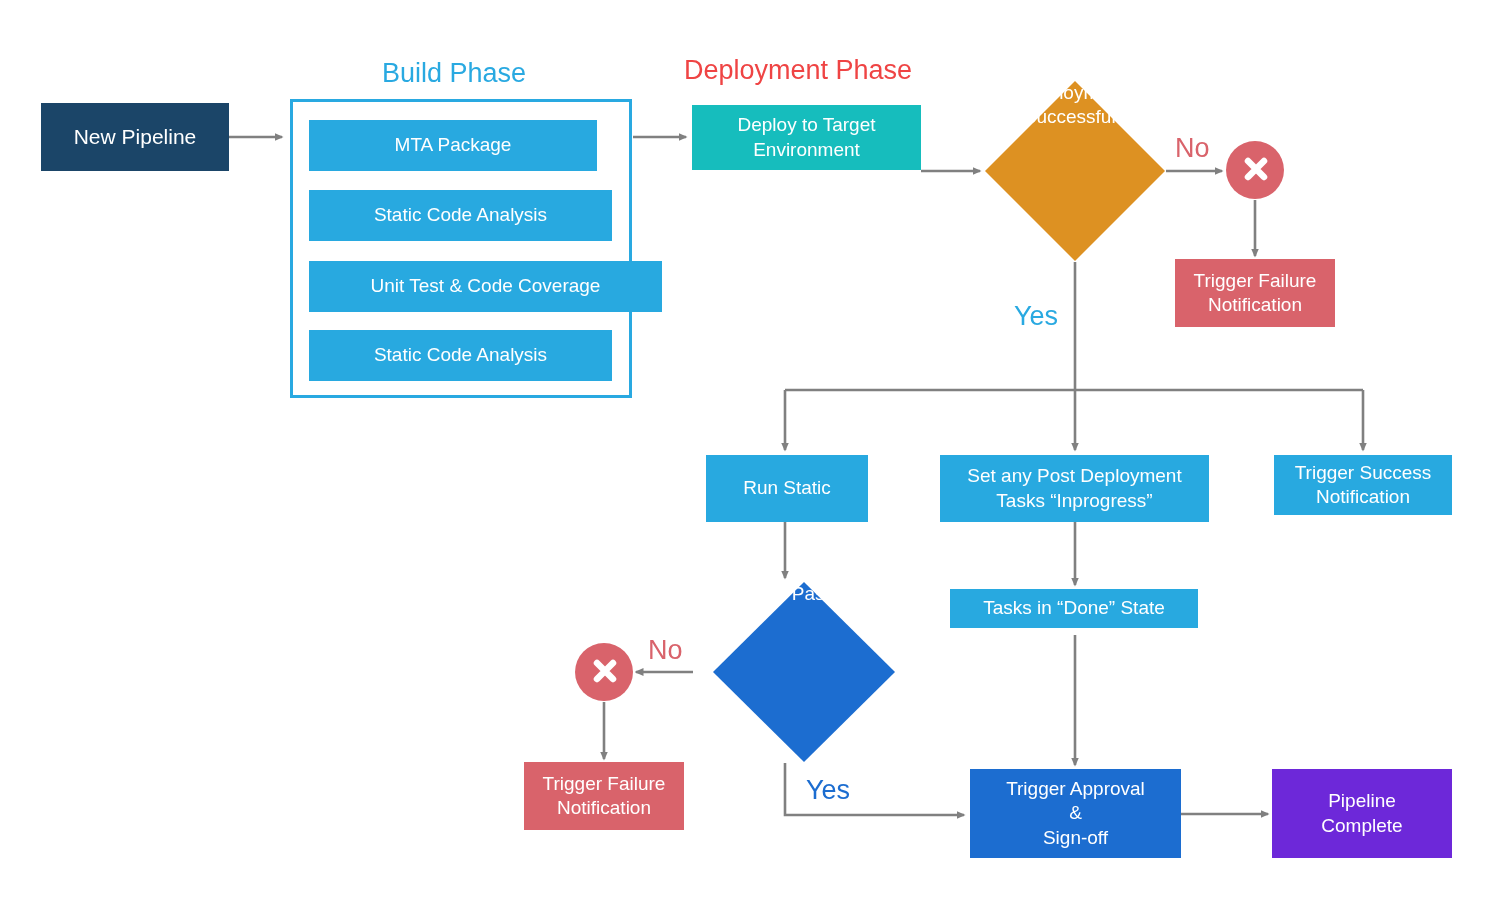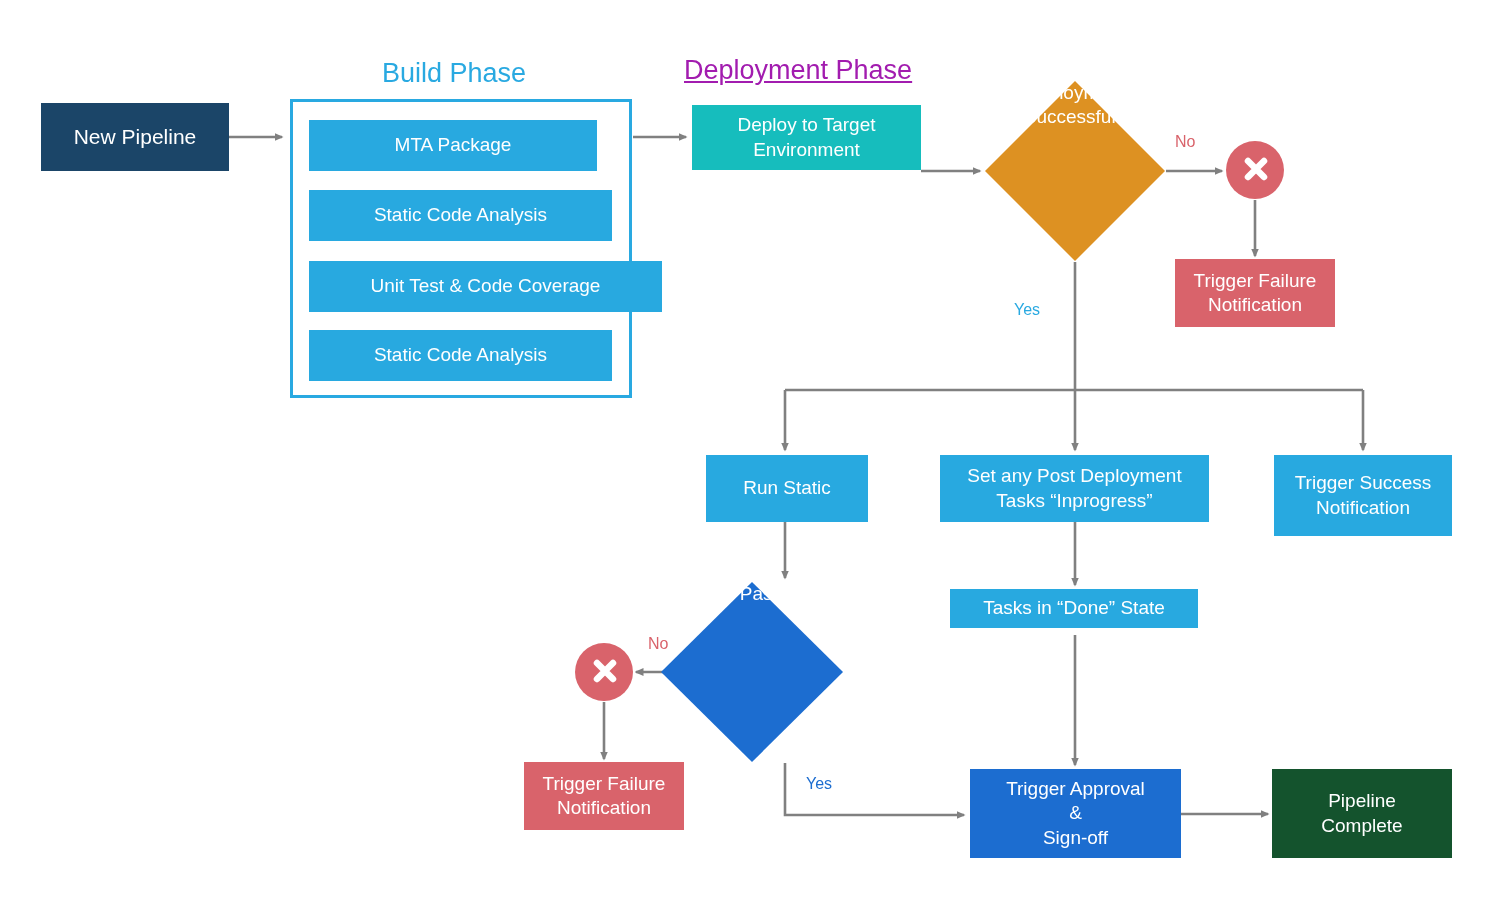--- a/index.html
+++ b/index.html
@@ -30,21 +30,21 @@
     padding: 2px 16px;
     white-space: pre-line;
   }
   .phase-title {
     position: absolute;
     font-size: 27px;
     white-space: nowrap;
   }
   .edge-label {
     position: absolute;
-    font-size: 16px;
+    font-size: 27px;
     white-space: nowrap;
   }
   .group-box {
     position: absolute;
     box-sizing: border-box;
     background: transparent;
   }
   .diamond-wrap {
     position: absolute;
     display: flex;
@@ -124,21 +124,21 @@
       <line x1="604" y1="702" x2="604" y2="759" marker-end="url(#arrowGray)"></line>
        Trigger Approval --&gt;
       <polyline points="785,763 785,815 964,815" marker-end="url(#arrowGray)"></polyline>
       
       <line x1="1181" y1="814" x2="1268" y2="814" marker-end="url(#arrowGray)"></line>
     </g>
   </svg>
 
   <div class="phase-title" style="left:382px; top:58px; color:#29a9e1;">Build Phase</div>
 
-  <div class="phase-title" style="left:684px; top:55px; color:#a21caf;text-decoration:underline;">Deployment Phase</div>
+  <div class="phase-title" style="left:684px; top:55px; color:#ef4444;">Deployment Phase</div>
 
   <div class="group-box" style="left:290px; top:99px; width:342px; height:299px; border:3px solid #29a9e1;"></div>
 
   <div class="node" style="left:41px; top:103px; width:188px; height:68px; background:#1b4568; font-size:21px;">New Pipeline</div>
 
   <div class="node" style="left:309px; top:120px; width:288px; height:51px; background:#28a9e0;">MTA Package</div>
 
   <div class="node" style="left:309px; top:190px; width:303px; height:51px; background:#28a9e0;">Static Code Analysis</div>
 
   <div class="node" style="left:309px; top:261px; width:353px; height:51px; background:#28a9e0;">Unit Test &amp; Code Coverage</div>
@@ -163,46 +163,46 @@
   </div>
 
   <div class="node" style="left:1175px; top:259px; width:160px; height:68px; background:#d9636b;">Trigger Failure
 Notification</div>
 
   <div class="node" style="left:706px; top:455px; width:162px; height:67px; background:#28a9e0;">Run Static</div>
 
   <div class="node" style="left:940px; top:455px; width:269px; height:67px; background:#28a9e0;">Set any Post Deployment
 Tasks “Inprogress”</div>
 
-  <div class="node" style="left:1274px; top:455px; width:178px; height:81px; background:#28a9e0;">Trigger Success
+  <div class="node" style="left:1274px; top:455px; width:178px; height:60px; background:#28a9e0;">Trigger Success
 Notification</div>
 
   <div class="node" style="left:950px; top:589px; width:248px; height:39px; background:#28a9e0;">Tasks in “Done”  State</div>
 
-  <div class="diamond-wrap" style="left:661px; top:582px; width:182px; height:180px;">
+  <div class="diamond-wrap" style="left:713px; top:582px; width:182px; height:180px;">
     <svg class="diamond-shape" viewBox="0 0 100 100" preserveAspectRatio="none">
       <polygon points="50,0 100,50 50,100 0,50" fill="#1c6dd0"></polygon>
     </svg>
     <div class="diamond-text" style="width:210px;">Tests Passed?</div>
   </div>
 
   <div class="xcircle" style="left:575px; top:643px; width:58px; height:58px; background:#d9636b;">
     <svg width="30" height="30" viewBox="0 0 30 30">
       <path d="M8,6 L24,22 M24,6 L8,22" stroke="#ffffff" stroke-width="6.5" stroke-linecap="round"></path>
     </svg>
   </div>
 
   <div class="node" style="left:524px; top:762px; width:160px; height:68px; background:#d9636b;">Trigger Failure
 Notification</div>
 
   <div class="node" style="left:970px; top:769px; width:211px; height:89px; background:#1c6dd0;">Trigger Approval
 &amp;
 Sign-off</div>
 
-  <div class="node" style="left:1272px; top:769px; width:180px; height:89px; background:#14532d;">Pipeline
+  <div class="node" style="left:1272px; top:769px; width:180px; height:89px; background:#6d28d9;">Pipeline
 Complete</div>
 
   <div class="edge-label" style="left:1175px; top:133px; color:#d9636b;">No</div>
 
   <div class="edge-label" style="left:1014px; top:301px; color:#29a9e1;">Yes</div>
 
   <div class="edge-label" style="left:648px; top:635px; color:#d9636b;">No</div>
 
   <div class="edge-label" style="left:806px; top:775px; color:#1c6dd0;">Yes</div>
 

